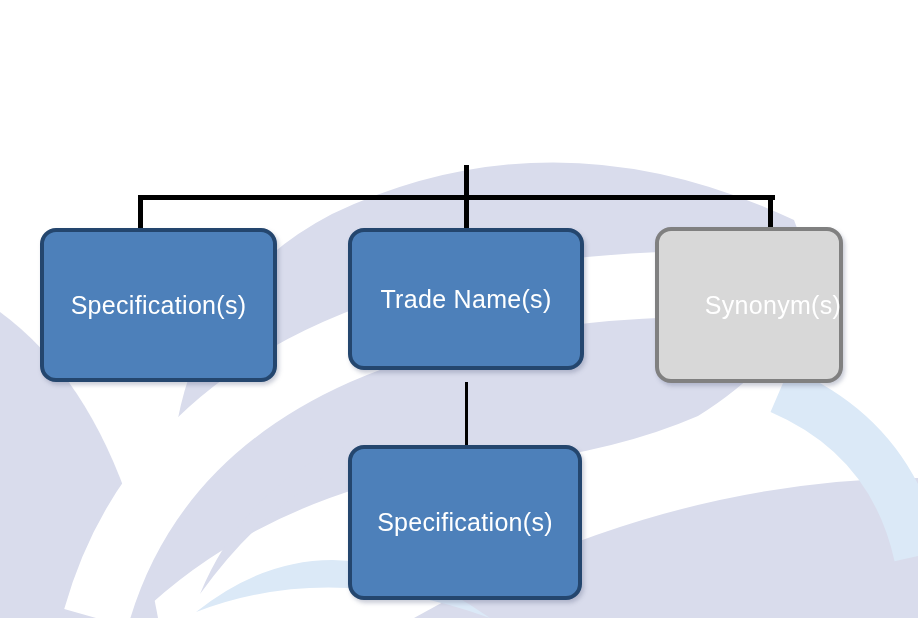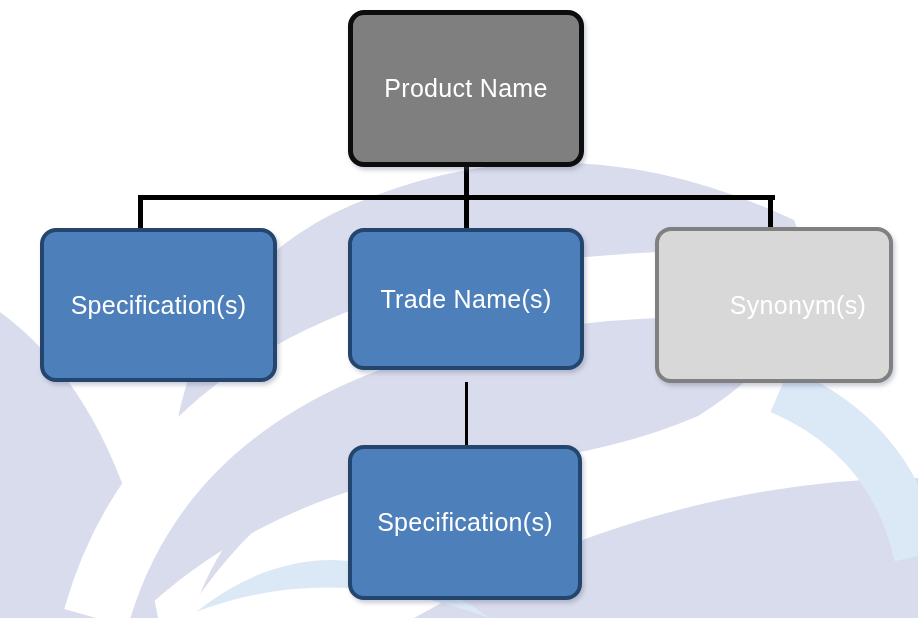--- a/index.html
+++ b/index.html
@@ -60,21 +60,21 @@
     background: var(--node-blue, #4d80ba);
     border: 4px solid var(--node-blue-border, #24466e);
   }
   .node.light {
     background: var(--node-light, #d8d8d8);
     border: 4px solid var(--node-light-border, #808080);
   }
   #node-product   { left: 348px; top: 10px;  width: 236px; height: 157px; }
   #node-spec-left { left: 40px;  top: 228px; width: 237px; height: 154px; }
   #node-trade     { left: 348px; top: 228px; width: 236px; height: 142px; }
-  #node-synonyms  { left: 655px; top: 227px; width: 238px; height: 156px; padding-left: 48px; }
+  #node-synonyms  { left: 655px; top: 227px; width: 188px; height: 156px; padding-left: 48px; }
   #node-spec-sub  { left: 348px; top: 445px; width: 234px; height: 155px; }
 </style>
 </head>
 <body>
 
 <div class="canvas">
 
   <svg class="watermark" viewBox="0 0 918 618" xmlns="http://www.w3.org/2000/svg" aria-hidden="true">
 
     <path class="wm-lav" d="M 172,462 Q 186,290 332,214 Q 556,108 794,220 Q 838,328 698,416 Q 592,462 430,470 Q 252,506 138,616 Q 140,520 172,462 Z"></path>
@@ -92,23 +92,20 @@
     <path class="wm-blue-stroke" stroke-width="48" d="M 780,390 Q 892,438 918,556"></path>
   </svg>
 
   <div class="connector" id="c-top-v"></div>
   <div class="connector" id="c-h-bar"></div>
   <div class="connector" id="c-left-v"></div>
   <div class="connector" id="c-mid-v"></div>
   <div class="connector" id="c-right-v"></div>
   <div class="connector" id="c-trade-v"></div>
 
-  <div class="node gray" id="node-product">
-    <span>Product Name</span>
-  </div>
 
   <div class="node blue" id="node-spec-left">
     <span>Specification(s)</span>
   </div>
 
   <div class="node blue" id="node-trade">
     <span>Trade Name(s)</span>
   </div>
 
   <div class="node light" id="node-synonyms">

